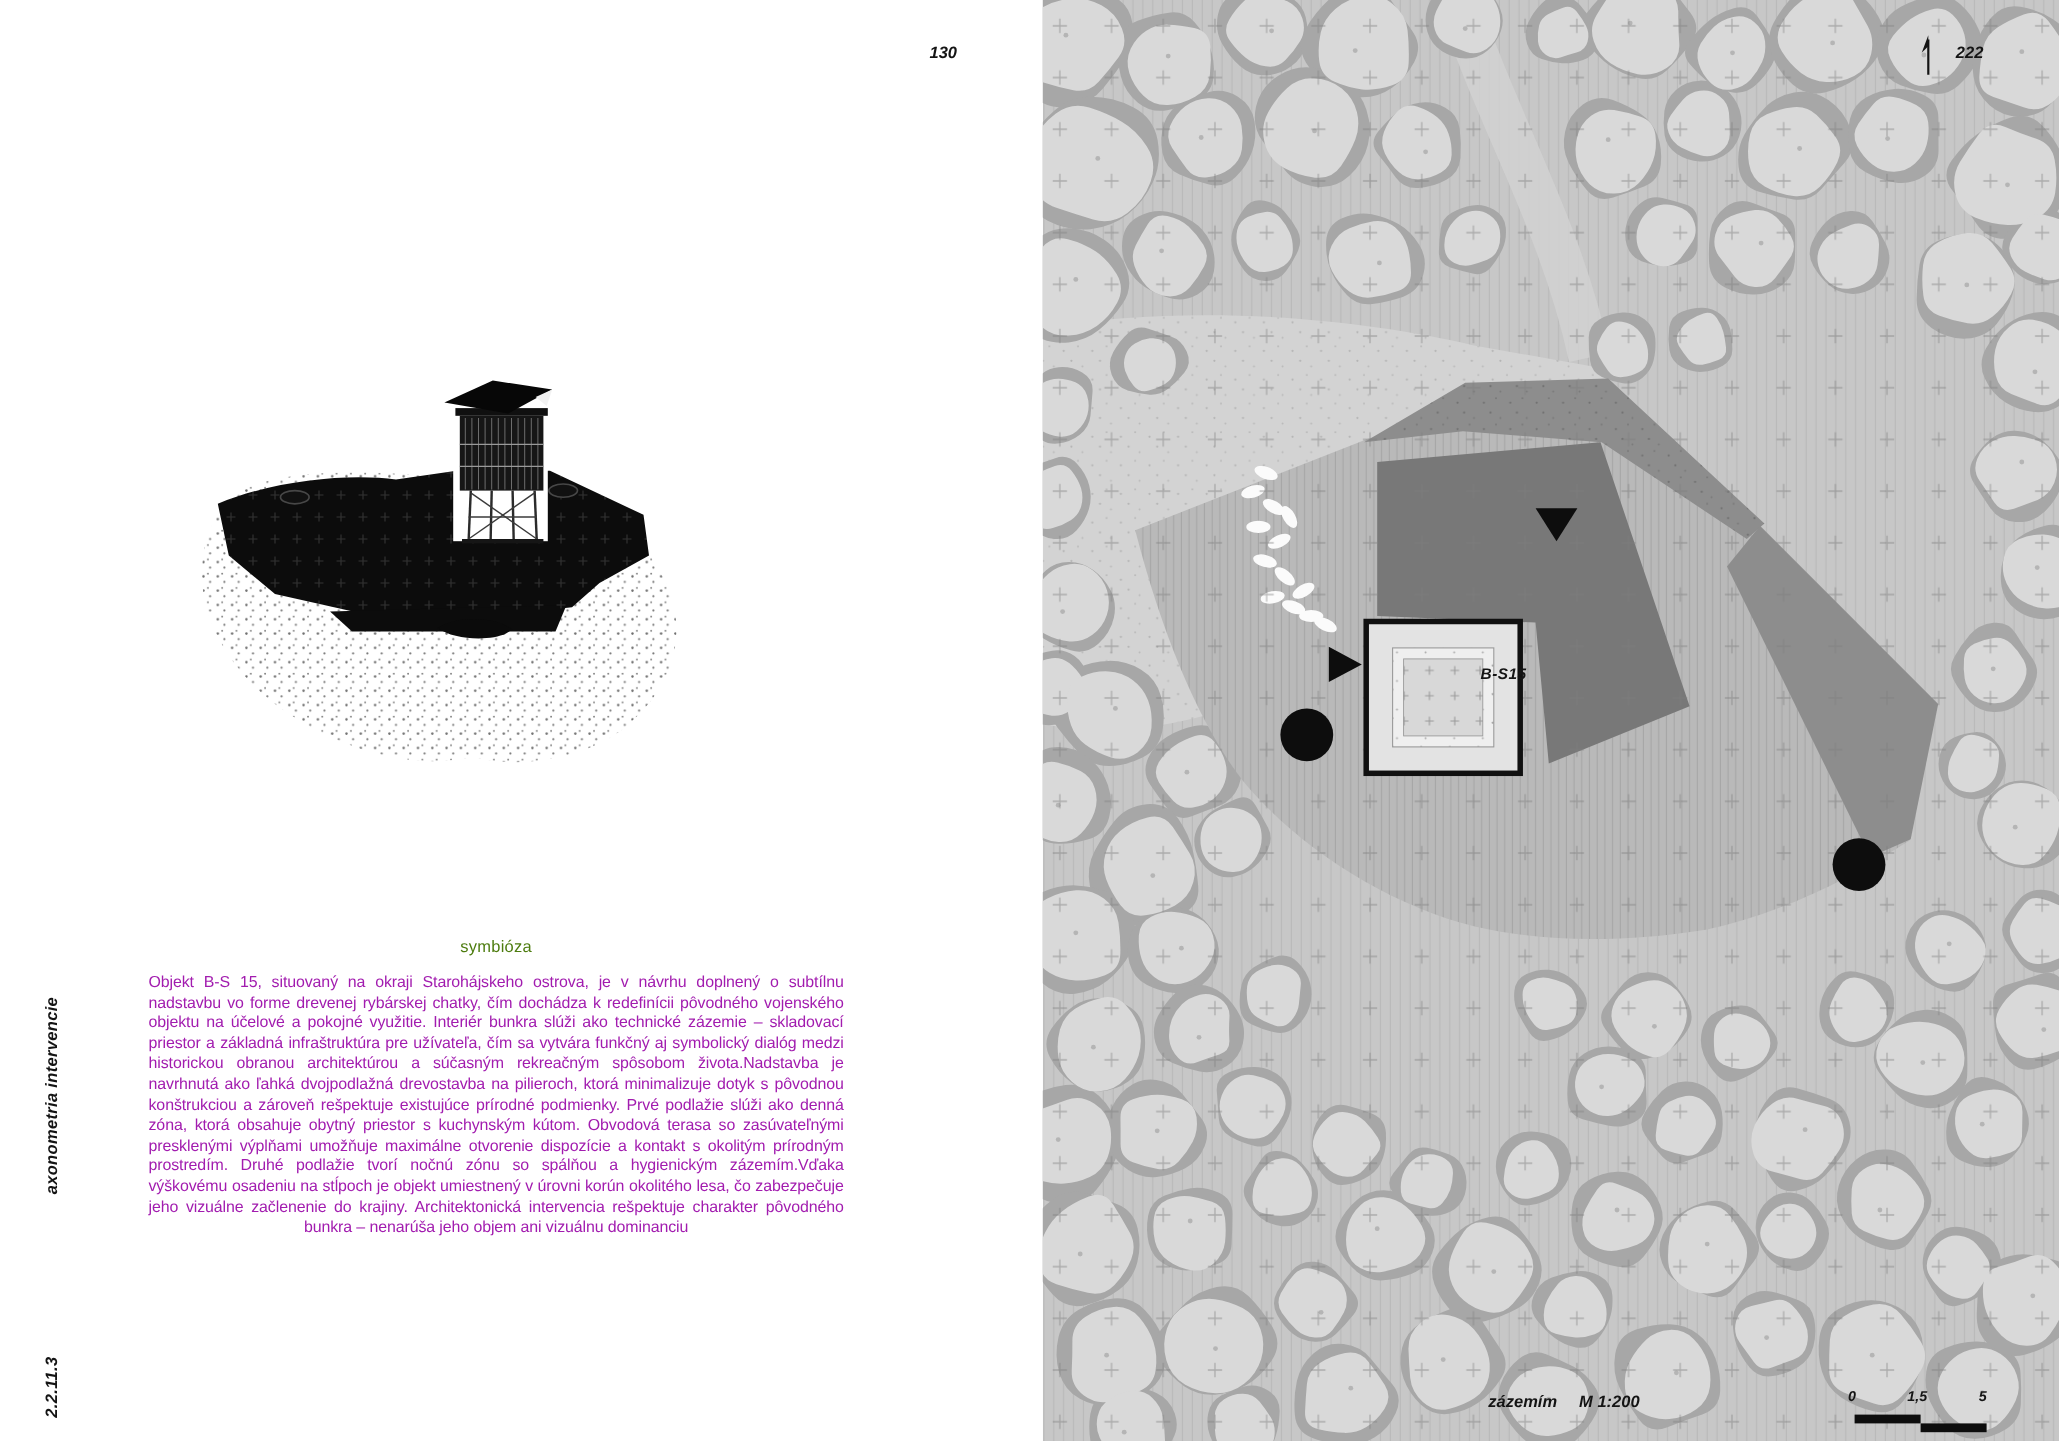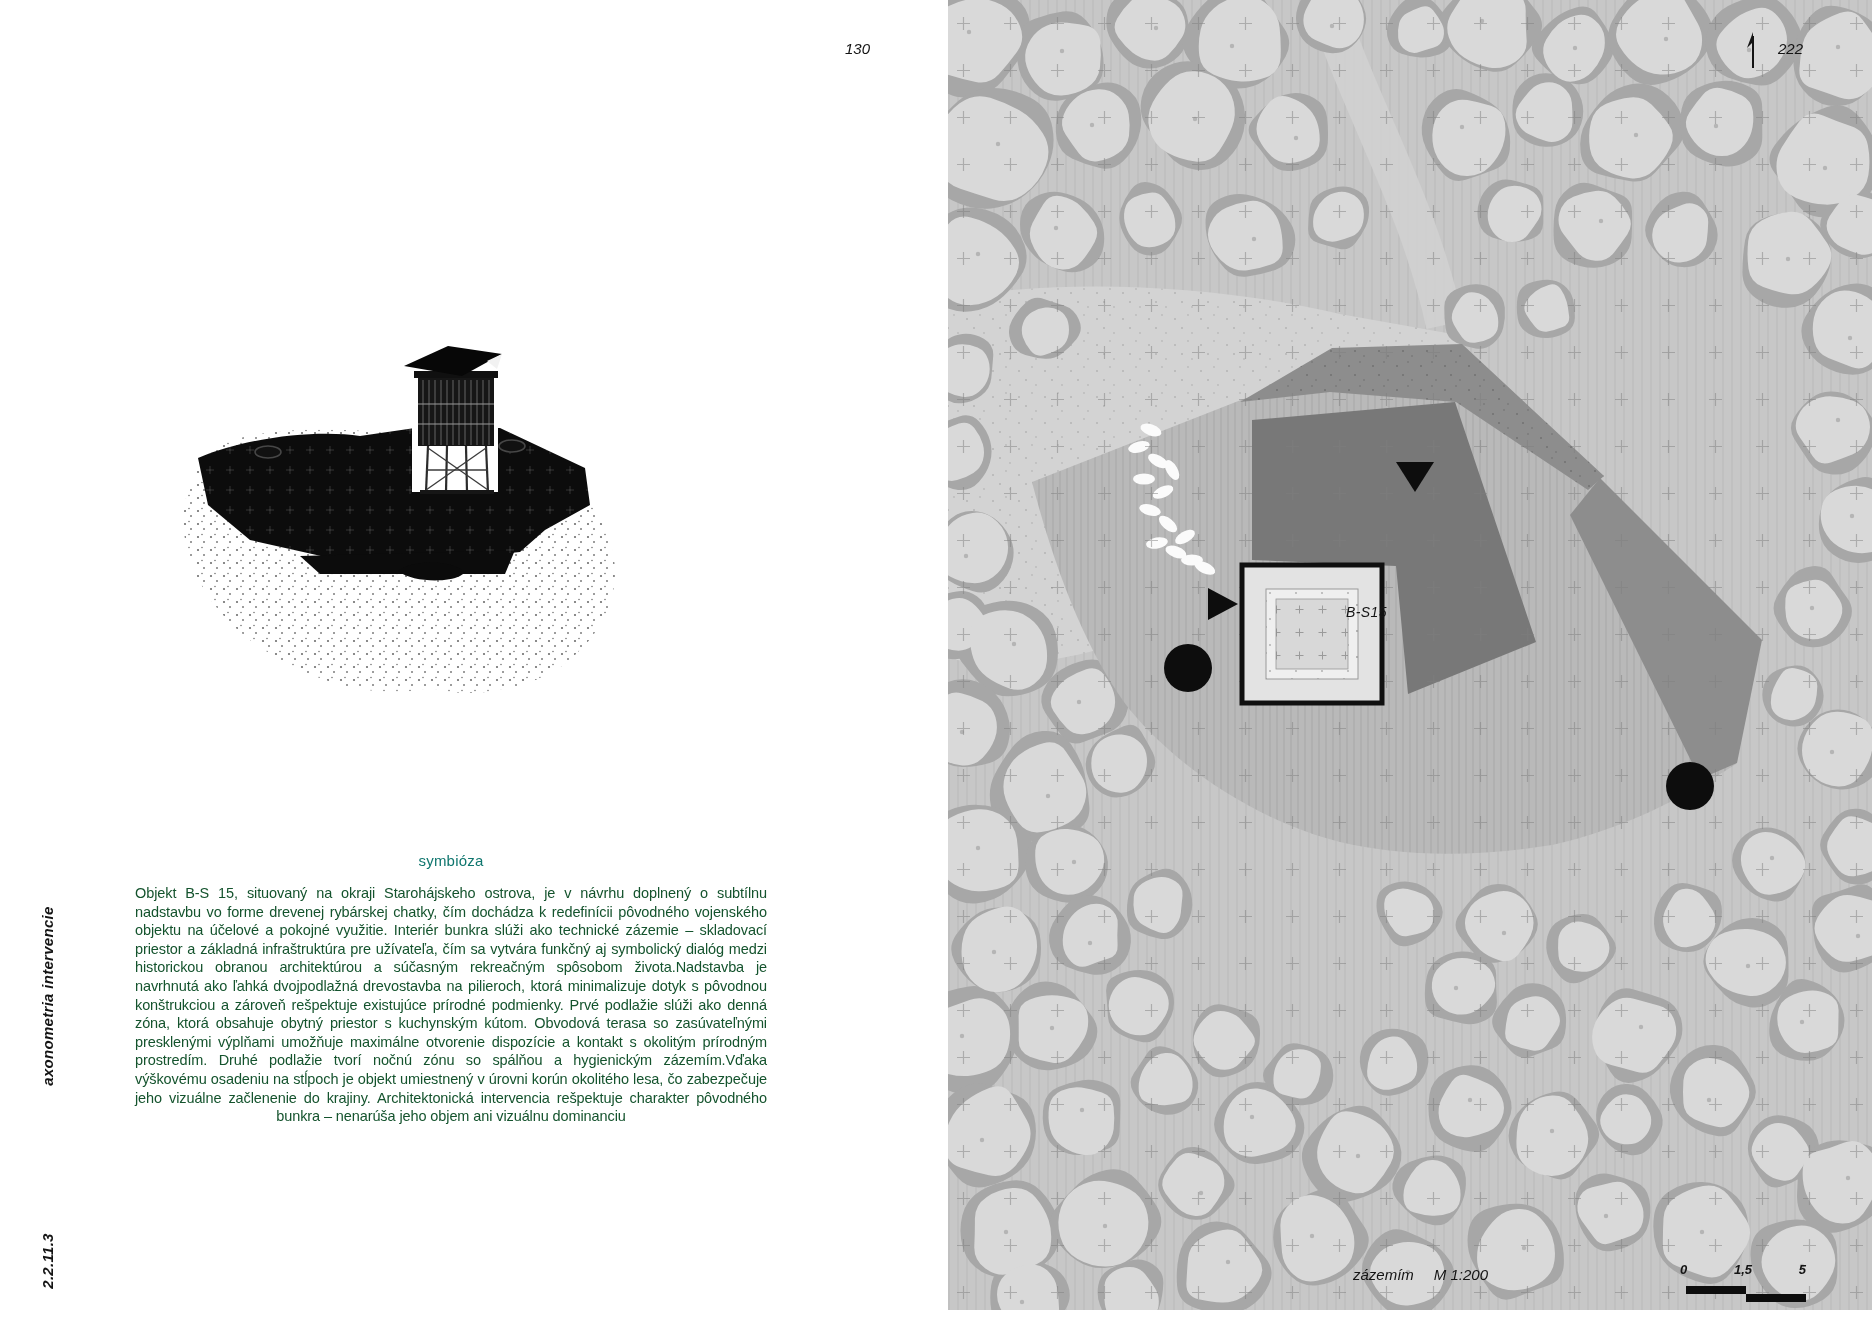--- a/index.html
+++ b/index.html
@@ -3,34 +3,34 @@
 <meta charset="utf-8">
 <style>
   html,body{margin:0;padding:0;}
   body{
     width:1872px;height:1324px;position:relative;background:#ffffff;
     font-family:"Liberation Sans",sans-serif;overflow:hidden;
   }
   .abs{position:absolute;}
   .lbl{
     position:absolute;font-family:"Liberation Sans",sans-serif;
-    font-style:italic;font-weight:normal;color:#141414;white-space:nowrap;
+    font-style:italic;font-weight:bold;color:#141414;white-space:nowrap;
   }
   .vlabel{
     position:absolute;font-family:"Liberation Sans",sans-serif;
     font-style:italic;font-weight:bold;color:#141414;white-space:nowrap;
     transform:translate(-50%,-50%) rotate(-90deg);
   }
   #figure-title{
     position:absolute;left:135px;top:852px;width:632px;text-align:center;
-    font-size:15px;color:#0f766e;letter-spacing:.2px;
+    font-size:15px;color:#4d7c0f;letter-spacing:.2px;
   }
   #body-paragraph{
     position:absolute;left:135px;top:884px;width:632px;
-    font-size:14.5px;line-height:18.6px;color:#14532d;
+    font-size:14.5px;line-height:18.6px;color:#a21caf;
     text-align:justify;text-align-last:center;letter-spacing:-0.1px;
   }
   #page-num-left{left:845px;top:40px;font-size:15px;}
   #sidebar-label{left:47px;top:996px;font-size:15px;letter-spacing:.3px;}
   #section-number{left:47px;top:1261px;font-size:15px;letter-spacing:.3px;}
   #bunker-label{left:1346px;top:604px;font-size:14px;letter-spacing:.4px;}
   #plan-caption{left:1353px;top:1266px;font-size:15px;display:flex;gap:20px;}
   #page-num-right{left:1778px;top:40px;font-size:15px;}
   #north-arrow{position:absolute;left:1744px;top:28px;width:18px;height:44px;}
   #scale-bar{position:absolute;left:1680px;top:1262px;width:126px;height:44px;}

